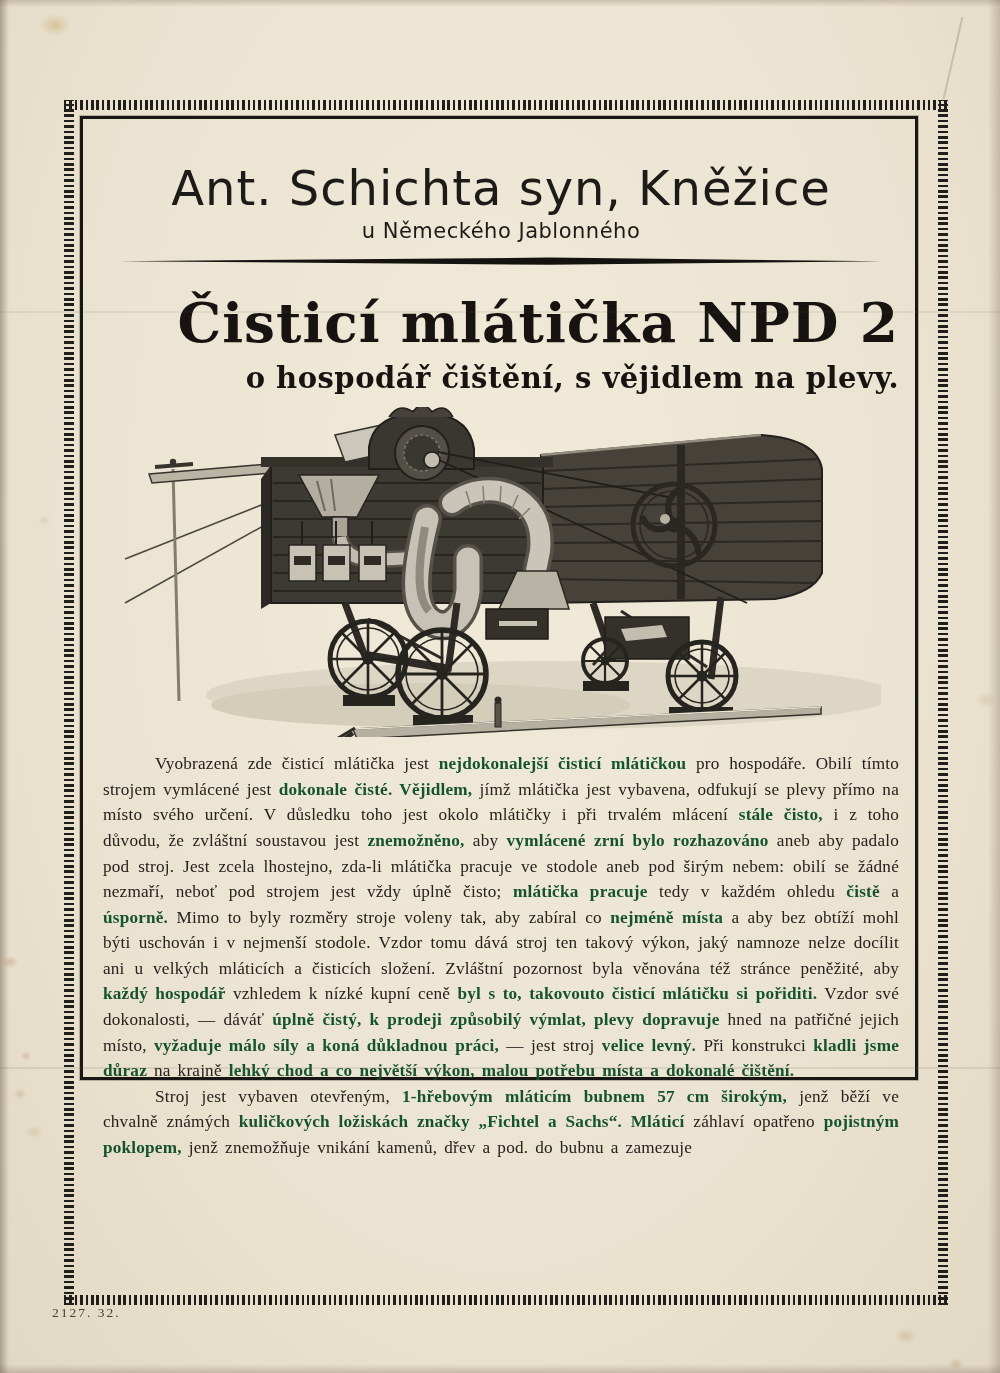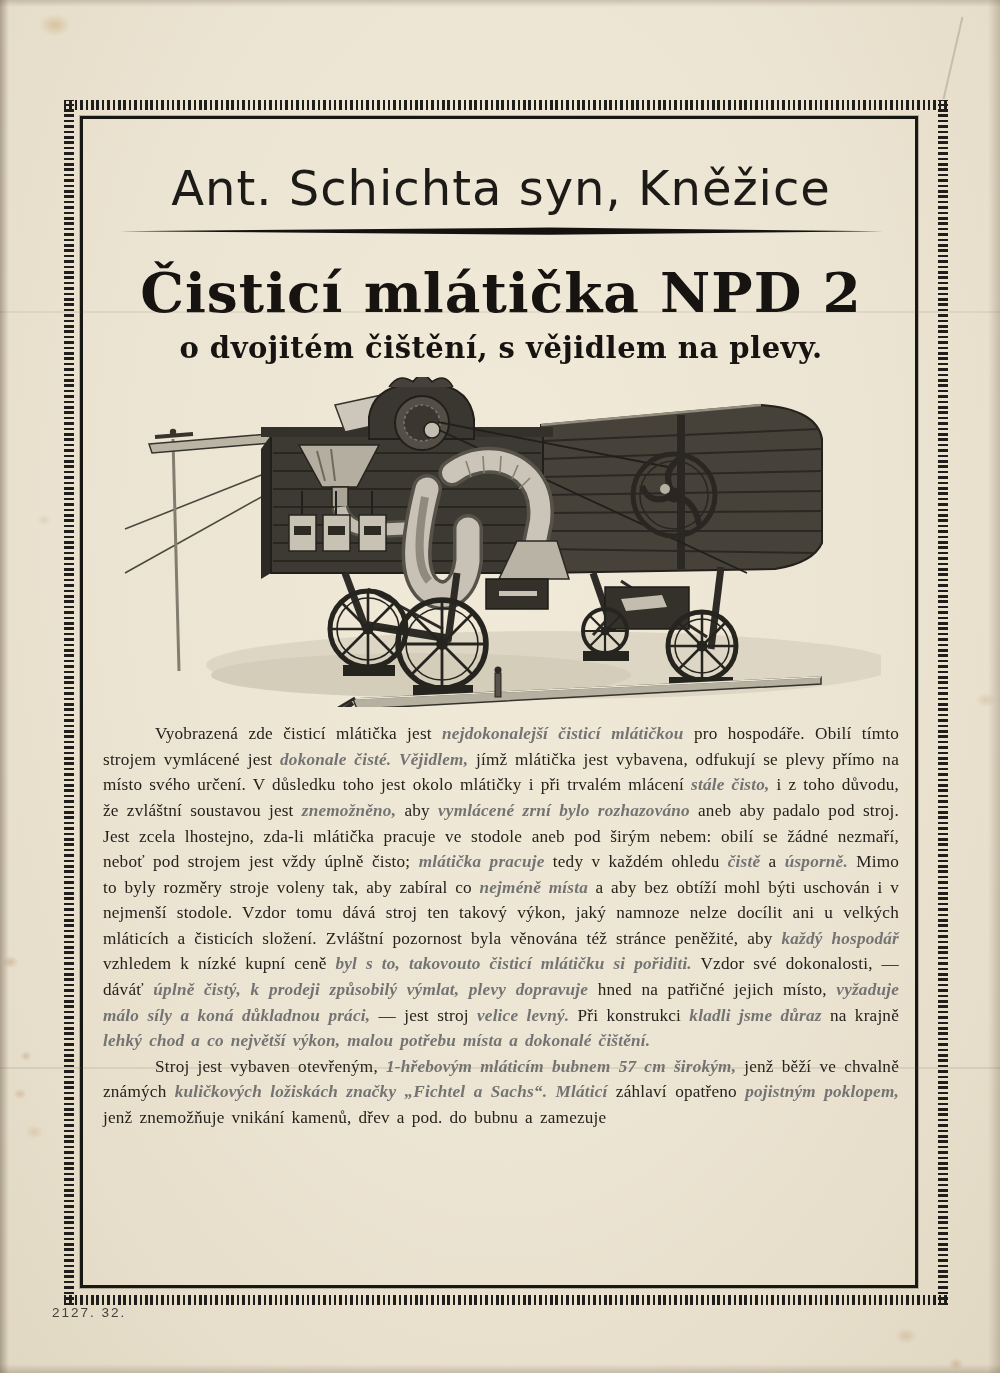--- a/index.html
+++ b/index.html
@@ -33,77 +33,78 @@
 
   
   .band{position:absolute;background:repeating-linear-gradient(90deg,#201e1a 0 2.5px, rgba(0,0,0,0) 2.5px 5.4px);}
   .band.v{background:repeating-linear-gradient(0deg,#201e1a 0 2.5px, rgba(0,0,0,0) 2.5px 5.4px);}
   .band.top{left:64px;top:100px;width:884px;height:10px;}
   .band.bottom{left:64px;top:1295px;width:884px;height:10px;}
   .band.left{left:64px;top:100px;width:10px;height:1205px;}
   .band.right{left:938px;top:100px;width:10px;height:1205px;}
 
   .inner-frame{
-    position:absolute;left:80px;top:116px;width:838px;height:1172px;
+    position:absolute;left:80px;top:116px;width:838px;height:964px;
     border:3px solid #191713;box-sizing:border-box;
     box-shadow:0 0 0 1px rgba(25,23,19,.25);
     padding:44px 16px 0 20px;
   }
 
   .hdr{ text-align:center;color:#1d1b17;font-family:"DejaVu Sans", sans-serif;}
   .hdr .company{font-size:48px;line-height:1.05;letter-spacing:1px;}
   .hdr .location{font-size:21px;margin-top:6px;letter-spacing:.5px;}
   .hdr .tagline{font-size:29px;margin-top:8px;letter-spacing:1px;}
   .rule-wrap{width:764px;margin:14px auto 0;}
   .rule-wrap svg{display:block;}
 
-  .ttl{text-align:center;color:#161310;font-family:"DejaVu Serif", serif;font-weight:bold;}
+  .ttl{text-align:right;color:#161310;font-family:"DejaVu Serif", serif;font-weight:bold;}
   .ttl .main{font-size:55px;line-height:1.05;letter-spacing:1px;margin-top:28px;}
   .ttl .sub{font-size:29px;letter-spacing:.5px;margin-top:9px;}
 
   .machine{display:block;margin:12px auto 0;}
 
   .bodytext{
     margin-top:14px;color:#25211c;
     font-size:17.2px;line-height:25.6px;
     text-align:justify;word-spacing:2.5px;letter-spacing:.2px;
   }
   .bodytext p{margin:0;text-indent:52px;}
-  .bodytext b{color:#737373;font-style:italic;}
+  .bodytext b{color:#14532d;}
 
   .footer-code{
     position:absolute;left:52px;top:1305px;
-    font-family:Liberation Sans, sans-serif;font-size:13.5px;letter-spacing:2px;color:#45413a;
+    font-family:Liberation Serif, serif;font-size:13.5px;letter-spacing:2px;color:#45413a;
   }
 </style>
 </head>
 <body>
 
 <div class="paper"></div>
 
 <div class="band top"></div>
 <div class="band bottom"></div>
 <div class="band v left"></div>
 <div class="band v right"></div>
 
 <div class="inner-frame">
 
   <div class="hdr">
     <div class="company">Ant. Schichta syn, Kněžice</div>
+    <div class="location">u Německého Jablonného</div>
   </div>
 
   <div class="rule-wrap">
     <svg width="764" height="9" viewBox="0 0 764 9">
       <polygon points="0,4.2 430,0.6 764,4.2 430,7.8" fill="#14120f"></polygon>
     </svg>
   </div>
 
   <div class="ttl">
     <div class="main">Čisticí mlátička NPD 2</div>
-    <div class="sub">o dvojitém čištění, s vějidlem na plevy.</div>
+    <div class="sub">o hospodář čištění, s vějidlem na plevy.</div>
   </div>
 
   <svg class="machine" width="760" height="330" viewBox="0 0 760 330">
 
     <ellipse cx="430" cy="288" rx="345" ry="34" fill="#ddd6c4"></ellipse>
     <ellipse cx="300" cy="298" rx="210" ry="22" fill="#d4cdba"></ellipse>
 
     <path d="M4,196 L212,80" stroke="#4c4840" stroke-width="1.6" fill="none"></path>
     <path d="M4,152 L206,72" stroke="#4c4840" stroke-width="1.6" fill="none"></path>
 

